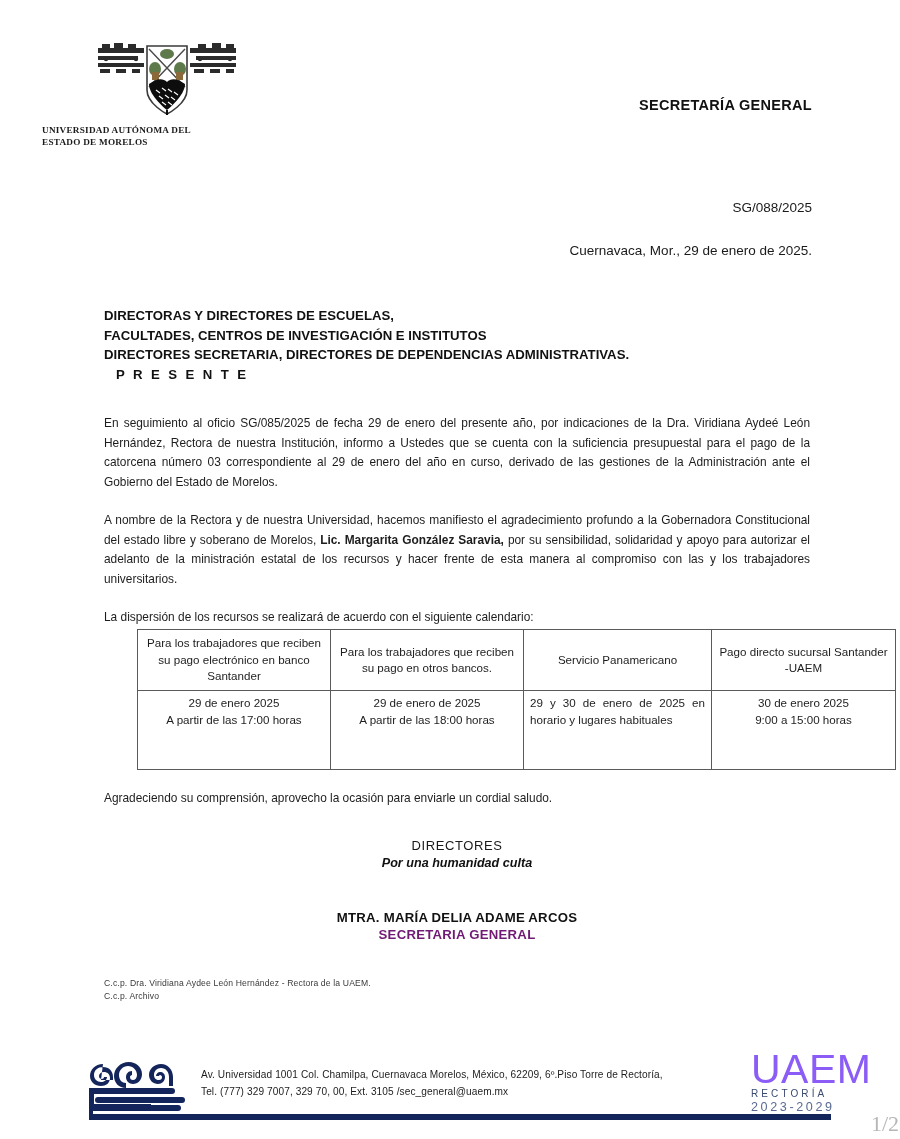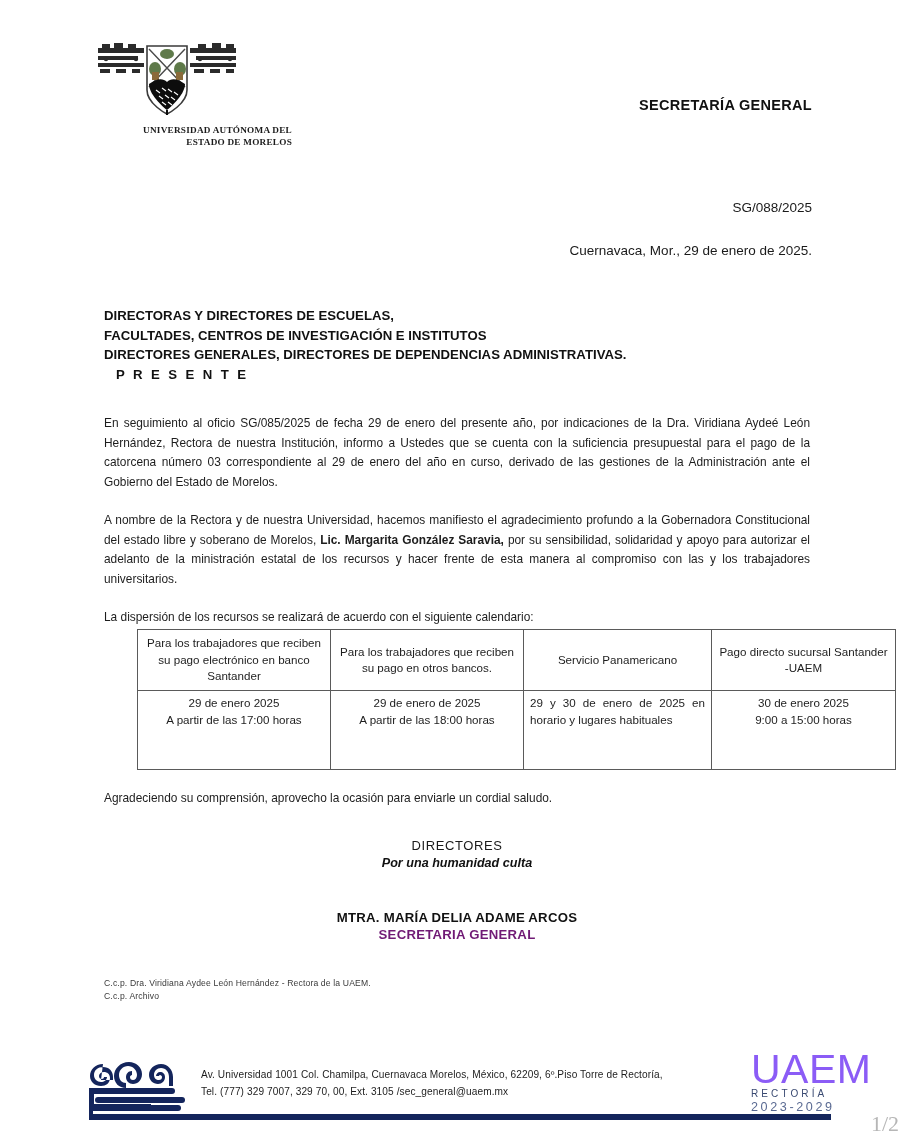--- a/index.html
+++ b/index.html
@@ -29,21 +29,21 @@
     top: 40px;
     left: 0;
     width: 900px;
     height: 120px;
   }
   .crest-block {
     position: absolute;
     left: 42px;
     top: 0px;
     width: 250px;
-    text-align: right;
+    text-align: left;
   }
   .crest-svg { display: block; margin: 0 auto; }
   .crest-caption {
     margin-top: 2px;
     font-family: "Liberation Serif", serif;
     font-size: 9.2px;
     letter-spacing: 0.25px;
     line-height: 1.35;
     color: #1b1b1b;
     font-variant: small-caps;
@@ -344,21 +344,21 @@
 
     <div class="dept-title">SECRETARÍA GENERAL</div>
   </div>
 
   <div class="ref-no">SG/088/2025</div>
   <div class="place-date">Cuernavaca, Mor., 29 de enero de 2025.</div>
 
   <div class="addressee">
     <div>DIRECTORAS Y DIRECTORES DE ESCUELAS,</div>
     <div>FACULTADES, CENTROS DE INVESTIGACIÓN E INSTITUTOS</div>
-    <div>DIRECTORES GENERALES, DIRECTORES DE DEPENDENCIAS ADMINISTRATIVAS.</div>
+    <div>DIRECTORES SECRETARIA, DIRECTORES DE DEPENDENCIAS ADMINISTRATIVAS.</div>
     <div class="presente">P R E S E N T E</div>
   </div>
 
   <div class="body-wrap">
     <p class="para">En seguimiento al oficio SG/085/2025 de fecha 29 de enero del presente año, por indicaciones de la Dra. Viridiana Aydeé León Hernández, Rectora de nuestra Institución, informo a Ustedes que se cuenta con la suficiencia presupuestal para el pago de la catorcena número 03 correspondiente al 29 de enero del año en curso, derivado de las gestiones de la Administración ante el Gobierno del Estado de Morelos.</p>
     <p class="para"><span>A nombre de la Rectora y de nuestra Universidad, hacemos manifiesto el agradecimiento profundo a la Gobernadora Constitucional del estado libre y soberano de Morelos, </span><b>Lic. Margarita González Saravia,</b><span> por su sensibilidad, solidaridad y apoyo para autorizar el adelanto de la ministración estatal de los recursos y hacer frente de esta manera al compromiso con las y los trabajadores universitarios.</span></p>
     <p class="para lead-in">La dispersión de los recursos se realizará de acuerdo con el siguiente calendario:</p>
   </div>
 
   <table class="cal-table">

